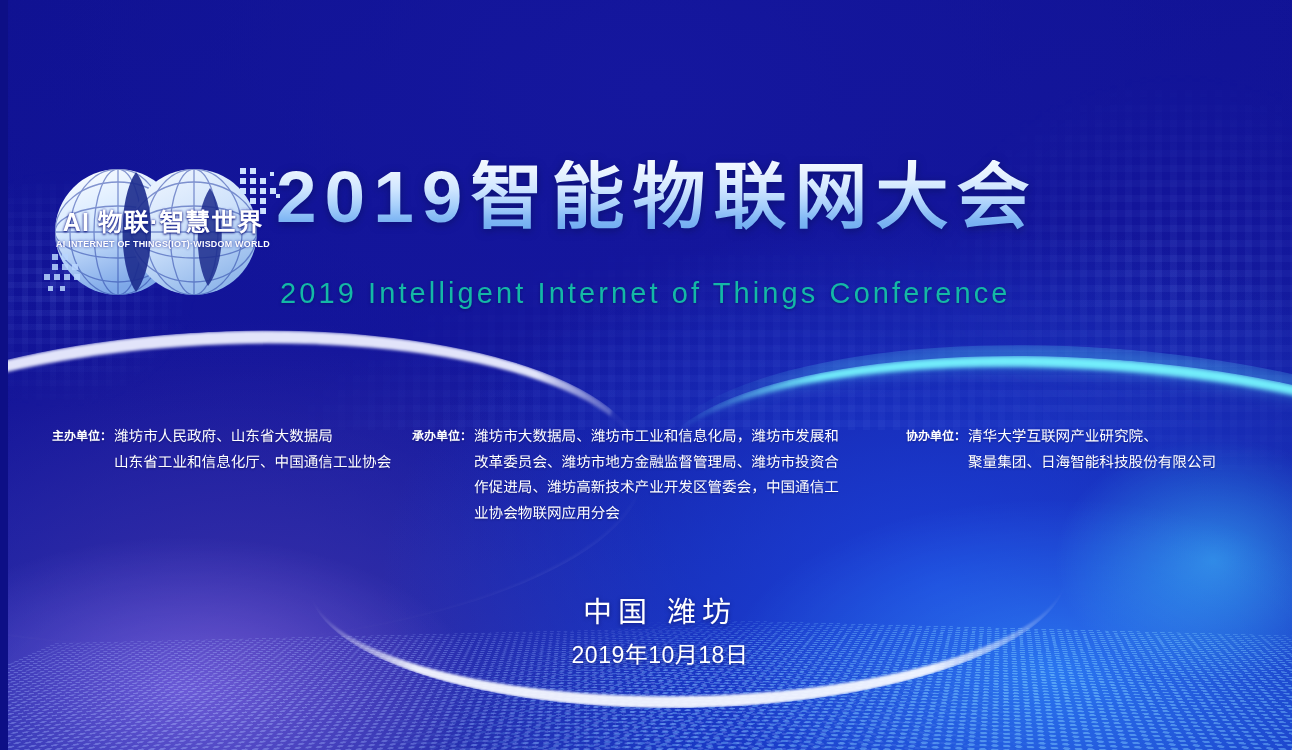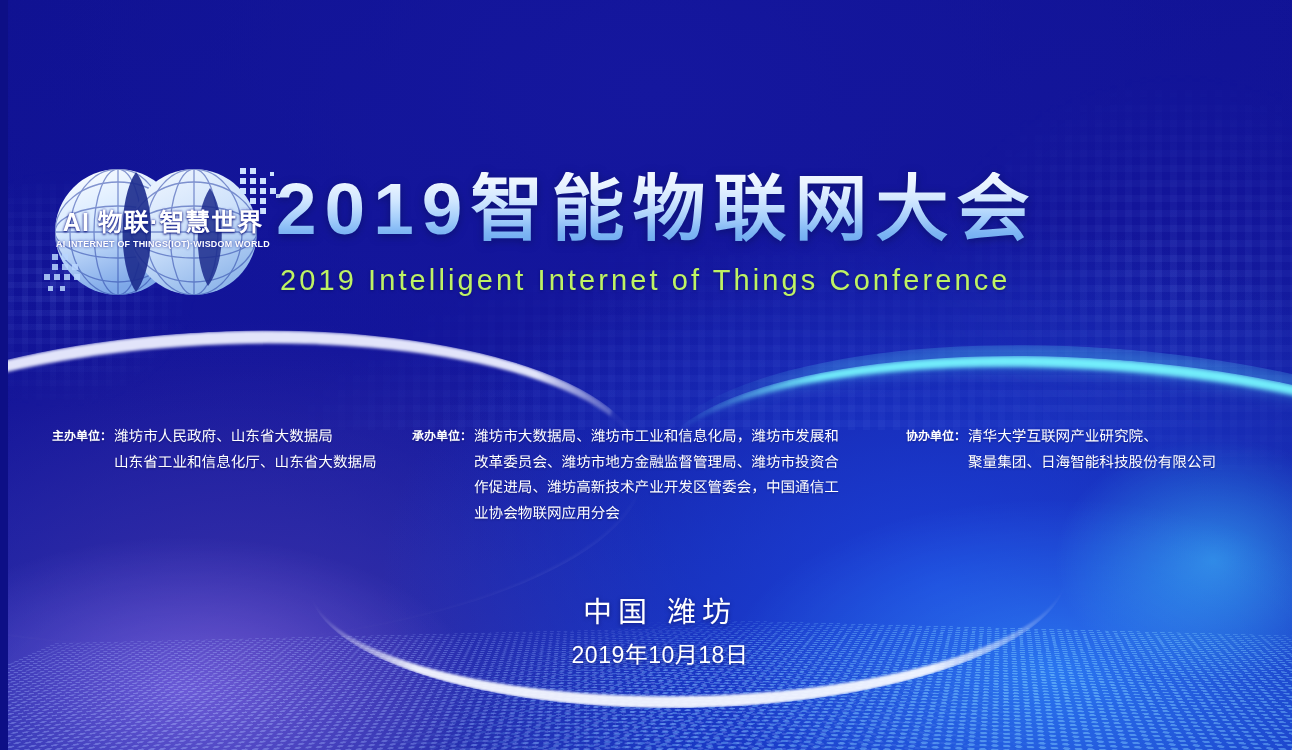--- a/index.html
+++ b/index.html
@@ -208,44 +208,44 @@
     letter-spacing: 0.25px;
     text-shadow: 0 0 3px rgba(20,30,150,0.95);
     white-space: nowrap;
     transform: scaleX(0.97);
   }
 
   
   .headline {
     position: absolute;
     left: 268px;
-    top: 172px;
+    top: 160px;
     font-size: 73px;
     font-weight: 700;
     letter-spacing: 8px;
     line-height: 1;
     white-space: nowrap;
     background: linear-gradient(180deg,
         #f4f9ff 0%, #eaf4ff 16%, #cfe6ff 40%,
         #a8d0fb 62%, #7fb6f4 82%, #6aa8ef 100%);
     -webkit-background-clip: text;
     background-clip: text;
     color: transparent;
     -webkit-text-fill-color: transparent;
     filter: drop-shadow(0 2px 4px rgba(6,12,80,0.55));
   }
 
   .headline-en {
     position: absolute;
     left: 272px;
-    top: 264px;
+    top: 277px;
     font-size: 29px;
     font-weight: 400;
     letter-spacing: 3.1px;
-    color: #bef264;
+    color: #14b8a6;
     white-space: nowrap;
     text-shadow: 0 1px 3px rgba(6,12,80,0.5);
   }
 
   
   .slogan {
     position: absolute;
     left: 0; right: 0;
     top: 306px;
     text-align: center;
@@ -449,21 +449,21 @@
     <div class="headline">2019智能物联网大会</div>
     <div class="headline-en">2019 Intelligent Internet of Things Conference</div>
 
 
     <div class="orgs">
 
       <div class="org-col" id="org-col-0">
         <span class="org-label">主办单位：</span>
         <span class="org-body">
           <span class="org-line">潍坊市人民政府、山东省大数据局</span><br>
-          <span class="org-line">山东省工业和信息化厅、山东省大数据局</span>
+          <span class="org-line">山东省工业和信息化厅、中国通信工业协会</span>
         </span>
       </div>
 
       <div class="org-col" id="org-col-2">
         <span class="org-label">协办单位：</span>
         <span class="org-body">
           <span class="org-line">清华大学互联网产业研究院、</span><br>
           <span class="org-line">聚量集团、日海智能科技股份有限公司</span>
         </span>
       </div>

